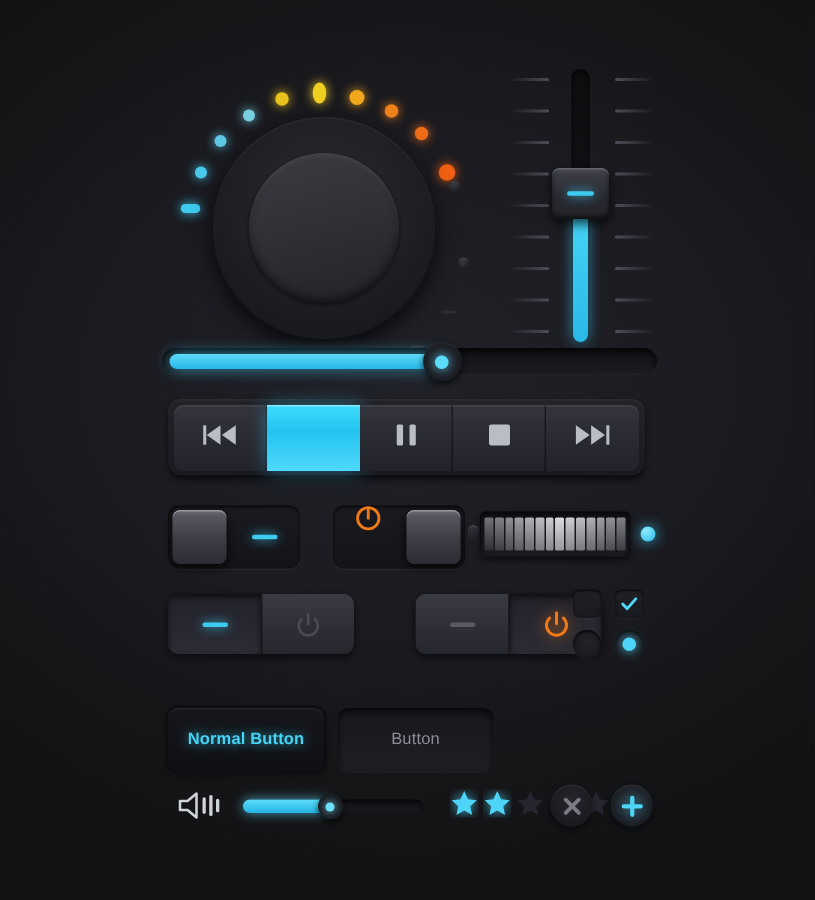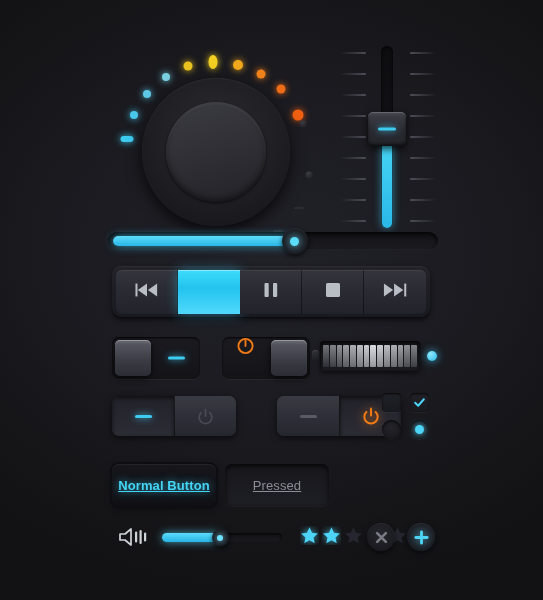--- a/index.html
+++ b/index.html
@@ -217,23 +217,23 @@
     position:absolute; width:19px; height:19px; border-radius:50%;
     background: radial-gradient(circle at 50% 40%, #232329, #17171c 90%, #15151a);
     box-shadow: inset 0 1px 2px rgba(0,0,0,0.85), 0 1px 0 rgba(255,255,255,0.04);
     display:flex; align-items:center; justify-content:center;
   }
   .rd-dot { width:9px; height:9px; border-radius:50%; background:#4dd4f7; box-shadow:0 0 7px rgba(77,212,247,0.9); }
 
   
   #bigbtns { position:absolute; left:112px; top:464px; width:326px; height:42px; }
   .bigbtn {
-    position:absolute; top:0; height:42px; border-radius:7px;
-    display:flex; align-items:center; justify-content:center;
-    font-size:13px; font-weight:bold; letter-spacing:0.1px;text-decoration:underline;
+    position:absolute; top:8px; height:42px; border-radius:7px;
+    display:flex; align-items:center; justify-content:center;
+    font-size:11px; font-weight:bold; letter-spacing:0.1px;
   }
   .bigbtn.normal {
     background: linear-gradient(180deg, #16161b, #101014);
     color:#44d4f6;
     text-shadow: 0 0 8px rgba(68,212,246,0.75);
     box-shadow: inset 0 1px 0 rgba(255,255,255,0.06), 0 0 0 2px #0e0e12, 0 2px 6px rgba(0,0,0,0.6);
   }
   .bigbtn.pressed {
     background: linear-gradient(180deg, #17171c, #1e1e25);
     color:#8c8c96; font-weight:normal;
@@ -442,21 +442,21 @@
       </svg>
     </span>
     <span class="rd" style="left:0;top:27px"></span>
     <span class="rd" style="left:28px;top:27px">
       <span class="rd-dot"></span>
     </span>
   </div>
 
   <div id="bigbtns">
     <div class="bigbtn normal" style="left:0px;width:104px">Normal Button</div>
-    <div class="bigbtn pressed" style="left:113px;width:104px">Pressed</div>
+    <div class="bigbtn pressed" style="left:113px;width:104px">Button</div>
   </div>
 
   <div id="bottom">
     <span class="spk">
       <svg width="38" height="20" viewBox="0 0 38 20" fill="none">
         <path d="M2 7 L7 7 L13 2 L13 18 L7 13 L2 13 Z" fill="none" stroke="#cfd4da" stroke-width="1.7" stroke-linejoin="round"></path>
         <rect x="17" y="4.5" width="2.2" height="11" rx="1" fill="#cfd4da"></rect>
         <rect x="21.5" y="3" width="2.2" height="14" rx="1" fill="#cfd4da"></rect>
         <rect x="26" y="5.5" width="2.2" height="9" rx="1" fill="#cfd4da"></rect>
       </svg>

